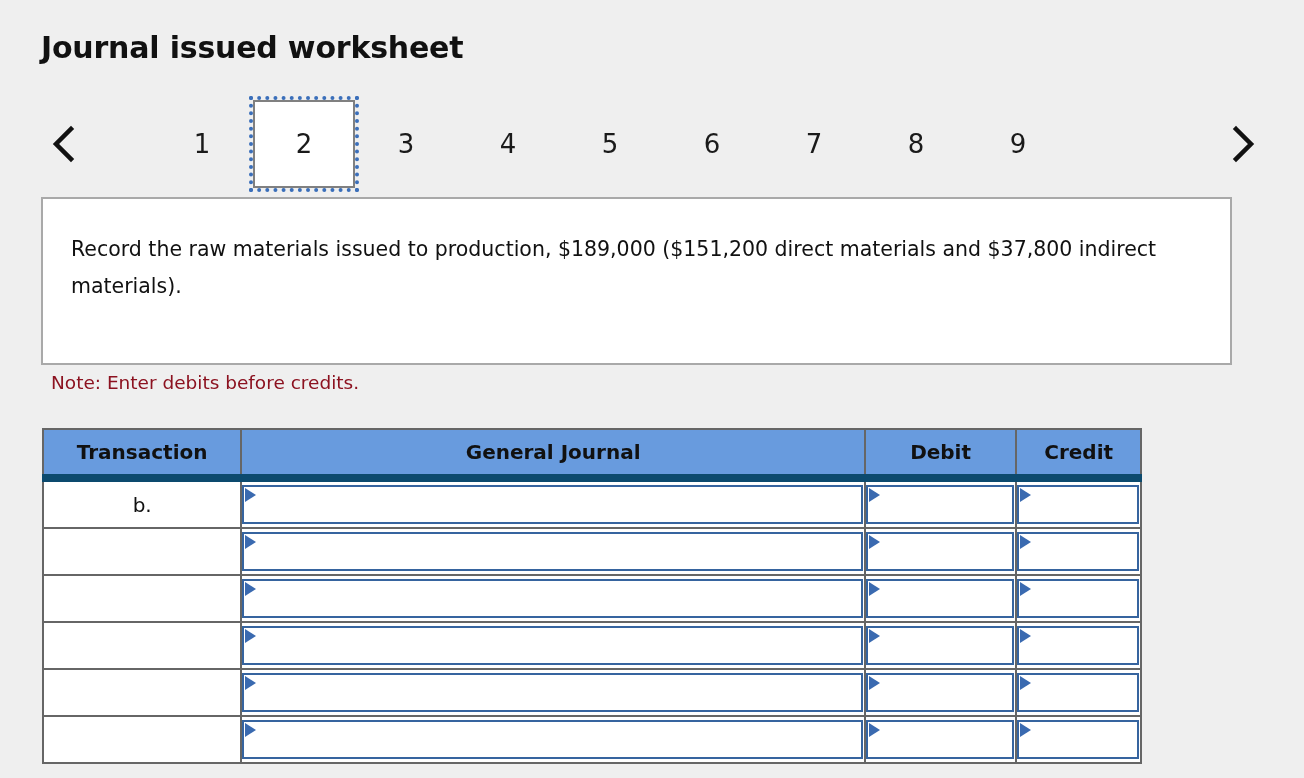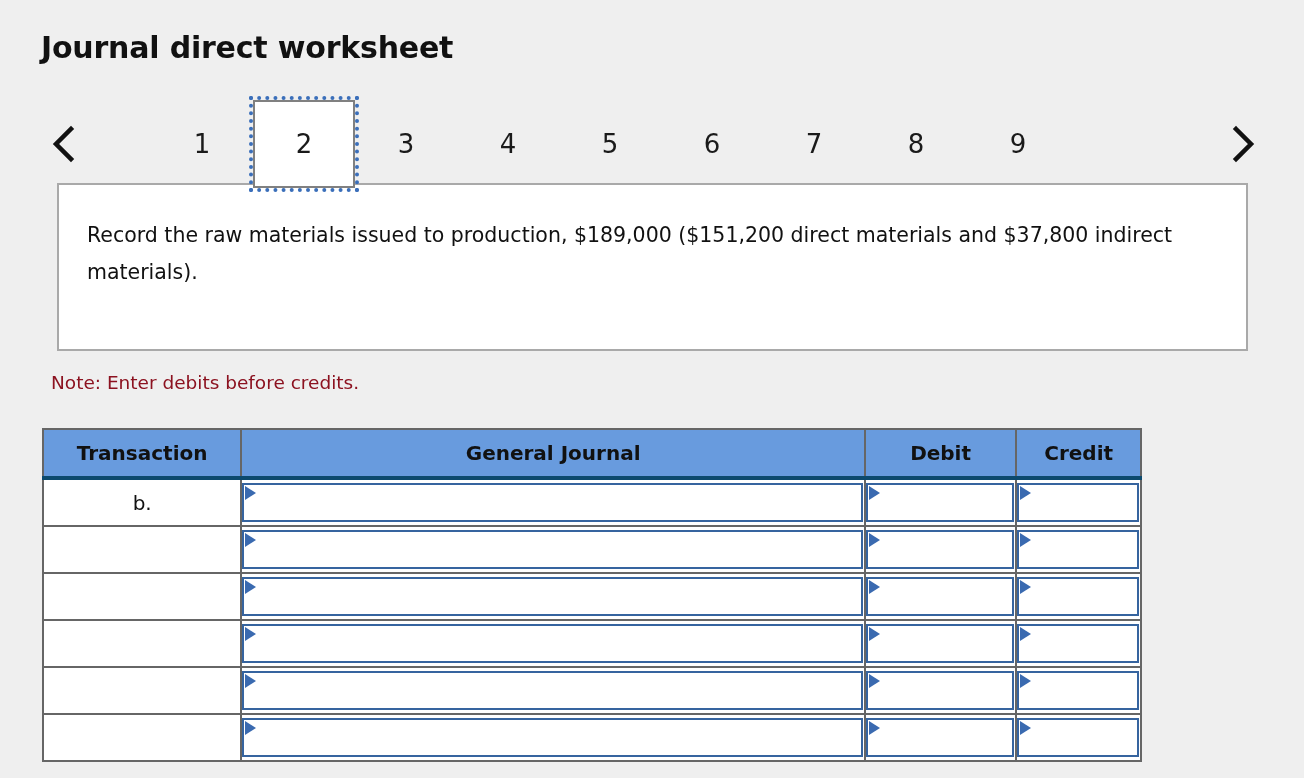--- a/index.html
+++ b/index.html
@@ -80,27 +80,26 @@
     outline: 4px dotted #3b6fba;
     outline-offset: 0px;
     position: relative;
     z-index: 5;
   }
 
   
   .instruction-box {
     position: absolute;
     left: 41px;
-    top: 183px;
+    top: 197px;
     width: 1191px;
     height: 168px;
     background: #ffffff;
     border: 2px solid #a9a9a9;
     box-sizing: border-box;
-    margin-left: 16px;
   }
   .instruction-text {
     position: absolute;
     left: 28px;
     top: 32px;
     right: 40px;
     font-size: 20.5px;
     line-height: 37px;
     color: #111111;
   }
@@ -129,21 +128,21 @@
     padding: 0;
     box-sizing: border-box;
   }
   .journal-table thead th {
     background: #689bde;
     height: 49px;
     font-size: 20px;
     font-weight: bold;
     color: #111111;
     text-align: center;
-    border-bottom: 4px solid #0c4a6e;
+    border-bottom: 8px solid #0c4a6e;
   }
   .col-transaction { width: 194px; }
   .col-journal     { width: 610px; }
   .col-debit       { width: 148px; margin-left: 27px; }
   .col-credit      { width: 122px; }
 
   .journal-table tbody td {
     height: 46px;
     background: #ffffff;
     vertical-align: middle;
@@ -186,21 +185,21 @@
     align-items: center;
     font-size: 18px;
     color: #111111;
     white-space: nowrap;
     overflow: hidden;
   }
 </style>
 </head>
 <body>
 
-<div class="page-title">Journal direct worksheet</div>
+<div class="page-title">Journal issued worksheet</div>
 
 <div class="pager">
 
   <div class="pager-arrow arrow-prev">
     <span>
       <svg width="26" height="38" viewBox="0 0 26 38" aria-hidden="true">
         <polyline points="21,4 6,19 21,34" fill="none" stroke="#111111" stroke-width="4.5" stroke-linecap="square" stroke-linejoin="miter"></polyline>
       </svg>
     </span>
   </div>

